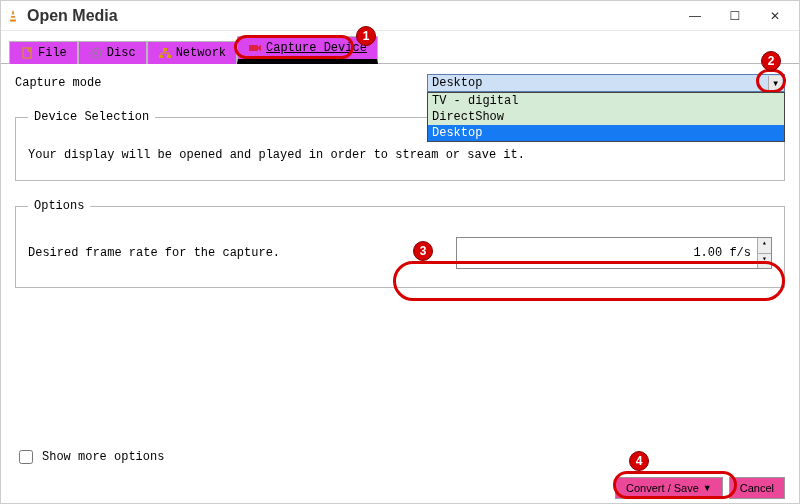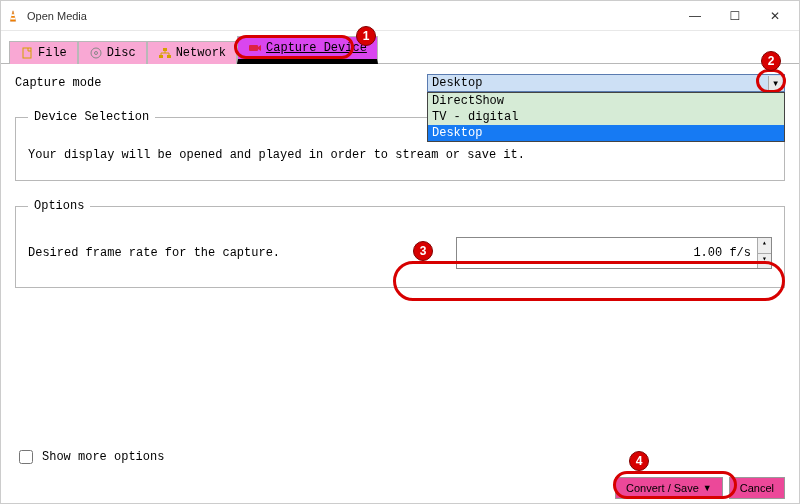--- a/index.html
+++ b/index.html
@@ -26,22 +26,23 @@
   }
   .titlebar .app-icon {
     width: 16px; height: 16px;
     margin-right: 6px;
     display: inline-flex;
     align-items: center; justify-content: center;
   }
   .titlebar .title {
     flex: 1;
     font-family: "Segoe UI", Arial, sans-serif;
-    font-size: 11px;
+    font-size: 16px;
     color: #333;
+    font-weight: bold;
   }
   .win-buttons {
     display: flex;
     gap: 0;
   }
   .win-btn {
     width: 40px; height: 28px;
     display: inline-flex; align-items: center; justify-content: center;
     font-family: Arial, sans-serif;
     font-size: 12px;
@@ -55,21 +56,21 @@
     gap: 0;
     border-bottom: 1px solid #b8b8b8;
   }
   .tab {
     display: inline-flex;
     align-items: center;
     gap: 4px;
     padding: 4px 10px;
     border: 1px solid #b8b8b8;
     border-bottom: none;
-    background: #f9a8d4;
+    background: #d946ef;
     font-family: "Courier New", monospace;
     font-size: 12px;
     cursor: pointer;
     position: relative;
     top: 1px;
   }
   .tab.active {
     background: #d946ef;
     border-bottom: 5px solid #000000;
     text-decoration: underline;
@@ -261,22 +262,22 @@
 
   <div class="content">
     <div class="row-mode">
       <span class="label">Capture mode</span>
       <div class="combo-wrap">
         <div class="combo">
           <span>Desktop</span>
           <span class="arrow">▾</span>
         </div>
         <div class="combo-drop">
+          <div class="combo-opt">TV - digital</div>
           <div class="combo-opt">DirectShow</div>
-          <div class="combo-opt">TV - digital</div>
           <div class="combo-opt selected">Desktop</div>
         </div>
       </div>
     </div>
 
     <fieldset>
       <legend>Device Selection</legend>
       <div class="device-text">Your display will be opened and played in order to stream or save it.</div>
     </fieldset>
 

